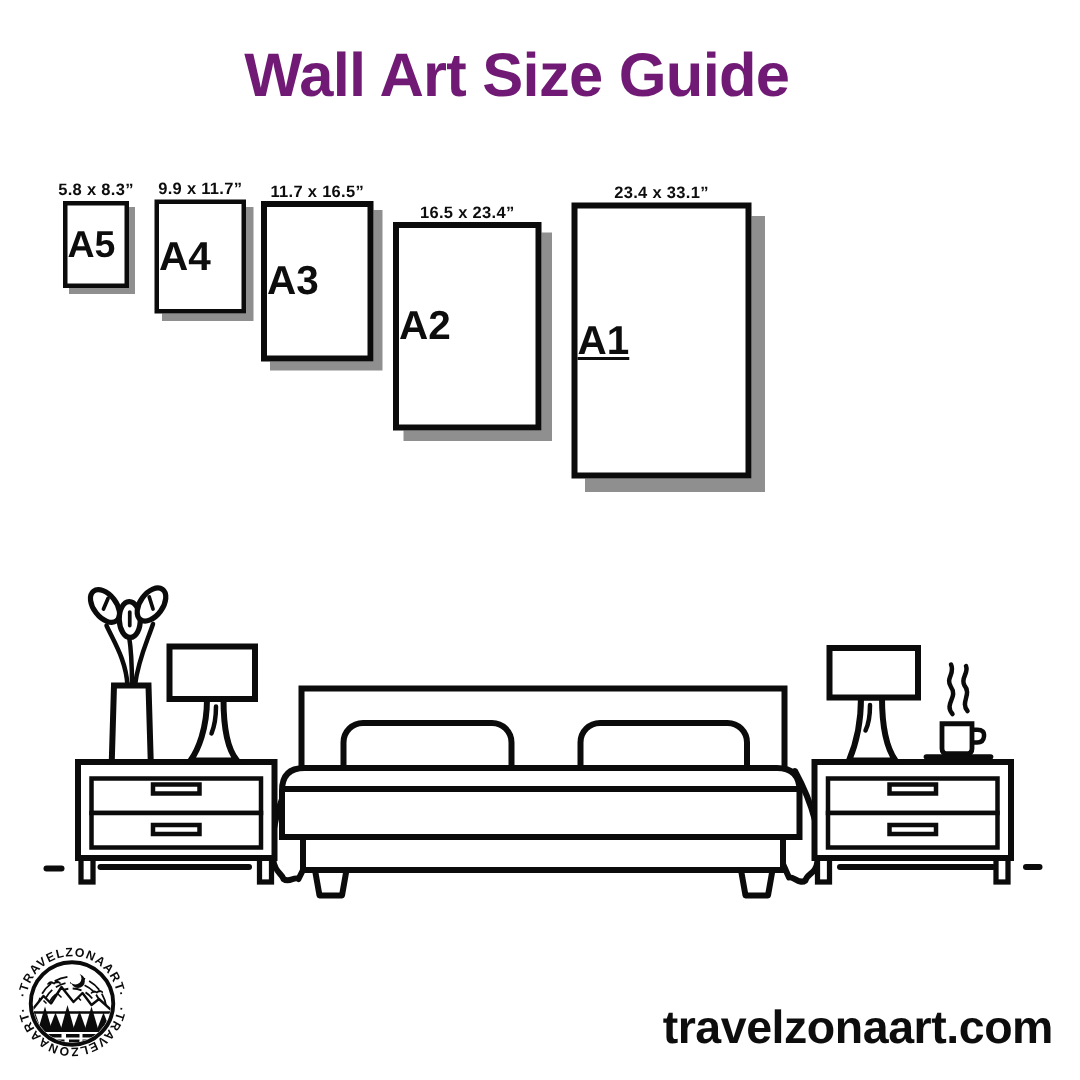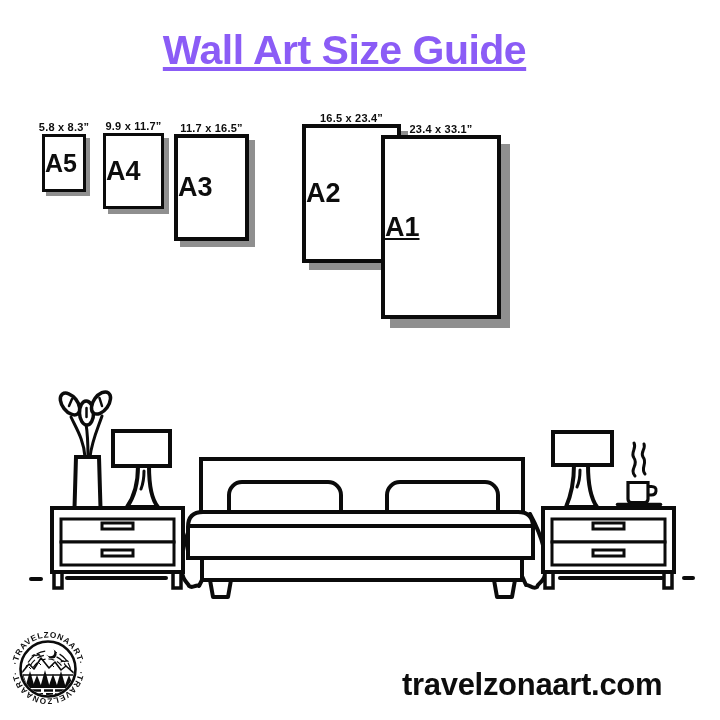--- a/index.html
+++ b/index.html
@@ -1,38 +1,38 @@
 <!DOCTYPE html>
 <html><head>
 <meta charset="utf-8">
 <style>
   html,body{margin:0;padding:0;background:#fff;}
   .page{position:relative;width:720px;height:720px;background:#ffffff;overflow:hidden;
         font-family:"Liberation Sans","DejaVu Sans",sans-serif;color:#0d0d0d;}
 
   .title{position:absolute;top:27px;left:0;width:689px;text-align:center;
-         font-size:41px;font-weight:800;letter-spacing:-0.5px;color:#8b5cf6;text-decoration:underline;}
+         font-size:41px;font-weight:800;letter-spacing:-0.5px;color:#701a75;}
 
   .frame{position:absolute;background:#ffffff;border:3px solid #0b0b0b;box-sizing:border-box;
          display:flex;align-items:center;justify-content:flex-start;}
   .frame .dims{position:absolute;bottom:calc(100% + 4px);left:50%;transform:translateX(-50%);
          white-space:nowrap;font-size:11px;font-weight:700;letter-spacing:0.2px;color:#0d0d0d;}
   .frame .label{font-size:27px;font-weight:700;color:#0d0d0d;line-height:1;}
 
   .f-a5{left:42px; top:134px;width:44px; height:58px; box-shadow:4px 4px 0 #8f8f8f;}
   .f-a4{left:103px;top:133px;width:61px; height:76px; box-shadow:5px 5px 0 #8f8f8f;}
   .f-a3{left:174px;top:134px;width:75px; height:107px;border-width:4px;box-shadow:6px 6px 0 #8f8f8f;}
-  .f-a2{left:262px;top:124px;width:99px; height:139px;border-width:4px;box-shadow:7px 7px 0 #8f8f8f;margin-left:40px;}
+  .f-a2{left:262px;top:148px;width:99px; height:139px;border-width:4px;box-shadow:7px 7px 0 #8f8f8f;}
   .f-a1{left:381px;top:135px;width:120px;height:184px;border-width:4px;box-shadow:9px 9px 0 #8f8f8f;text-decoration:underline;}
   .f-a0{left:521px;top:135px;width:155px;height:242px;border-width:4px;box-shadow:13px 13px 0 #8f8f8f;}
   .f-a5 .label{font-size:25px;}
 
   .scene{position:absolute;left:0;top:385px;width:720px;height:215px;}
   .logo{position:absolute;left:8px;top:628px;width:80px;height:80px;}
-  .site{position:absolute;left:402px;top:667px;width:300px;text-align:left;
+  .site{position:absolute;left:402px;top:667px;width:300px;text-align:right;
         font-size:31px;font-weight:800;letter-spacing:-0.3px;color:#0d0d0d;}
 </style>
 </head>
 <body>
 
 <div class="page">
 
   <div class="title">Wall Art Size Guide</div>
 
   <div class="frame f-a5">

